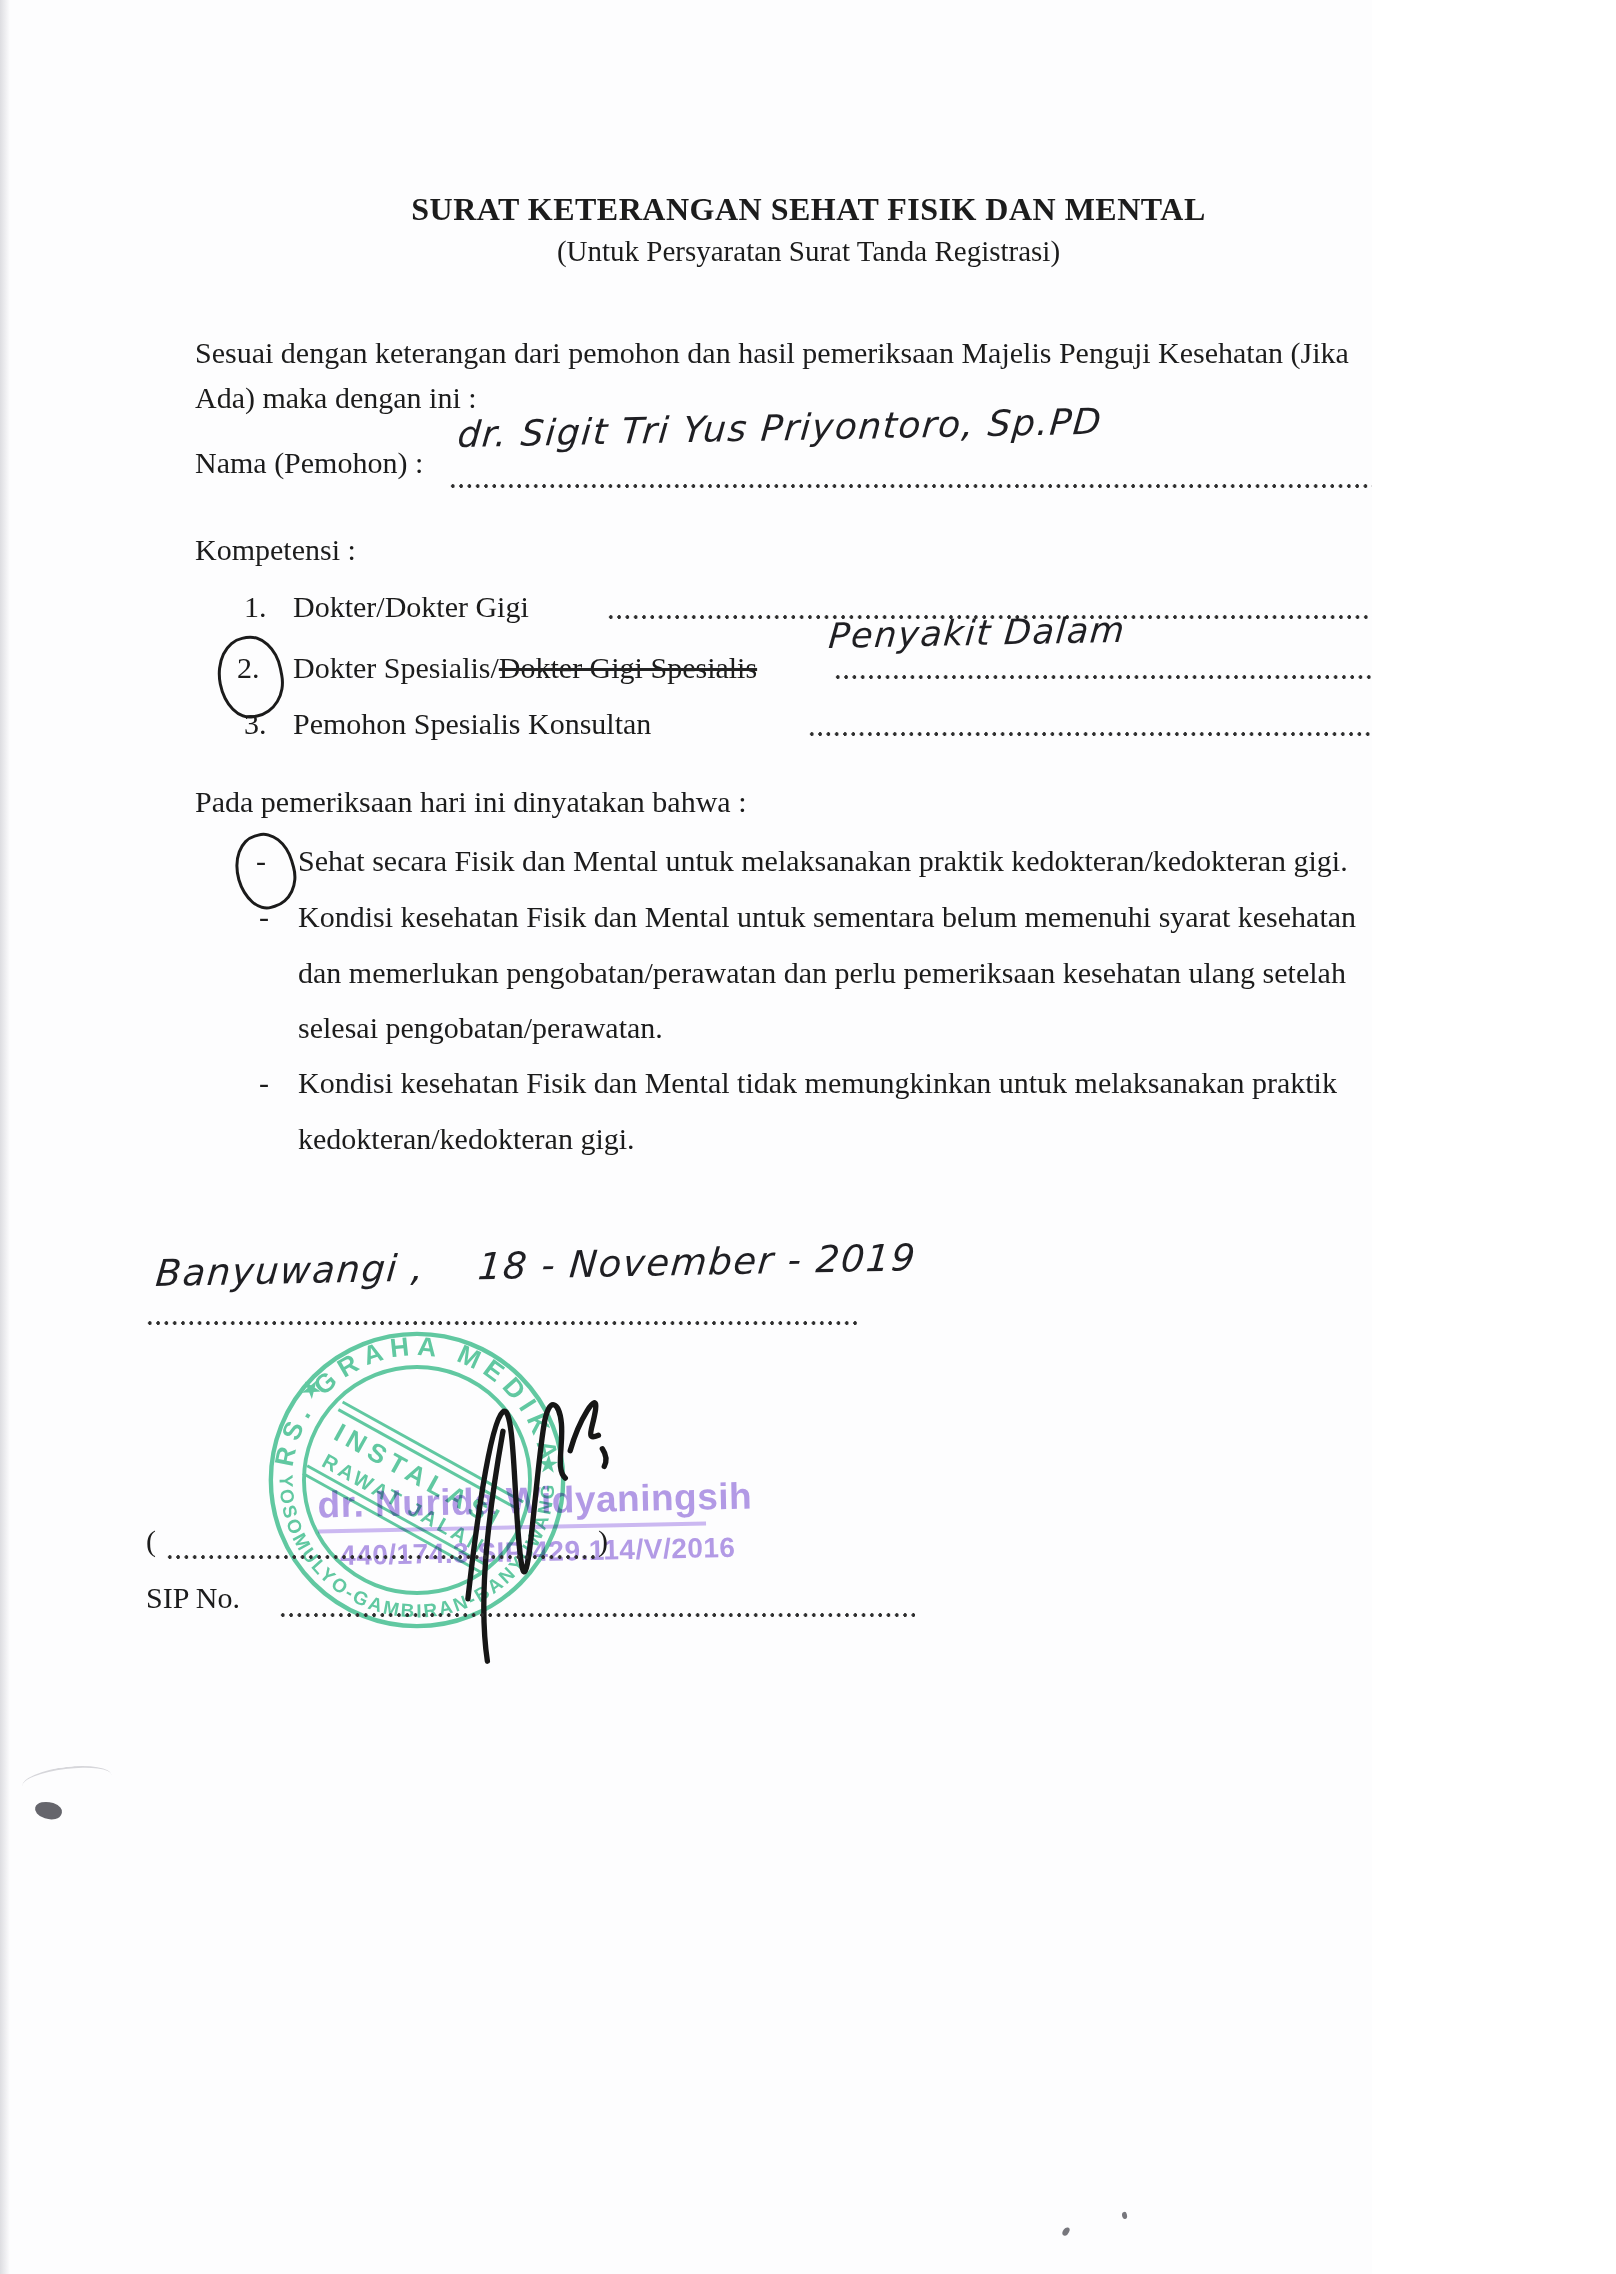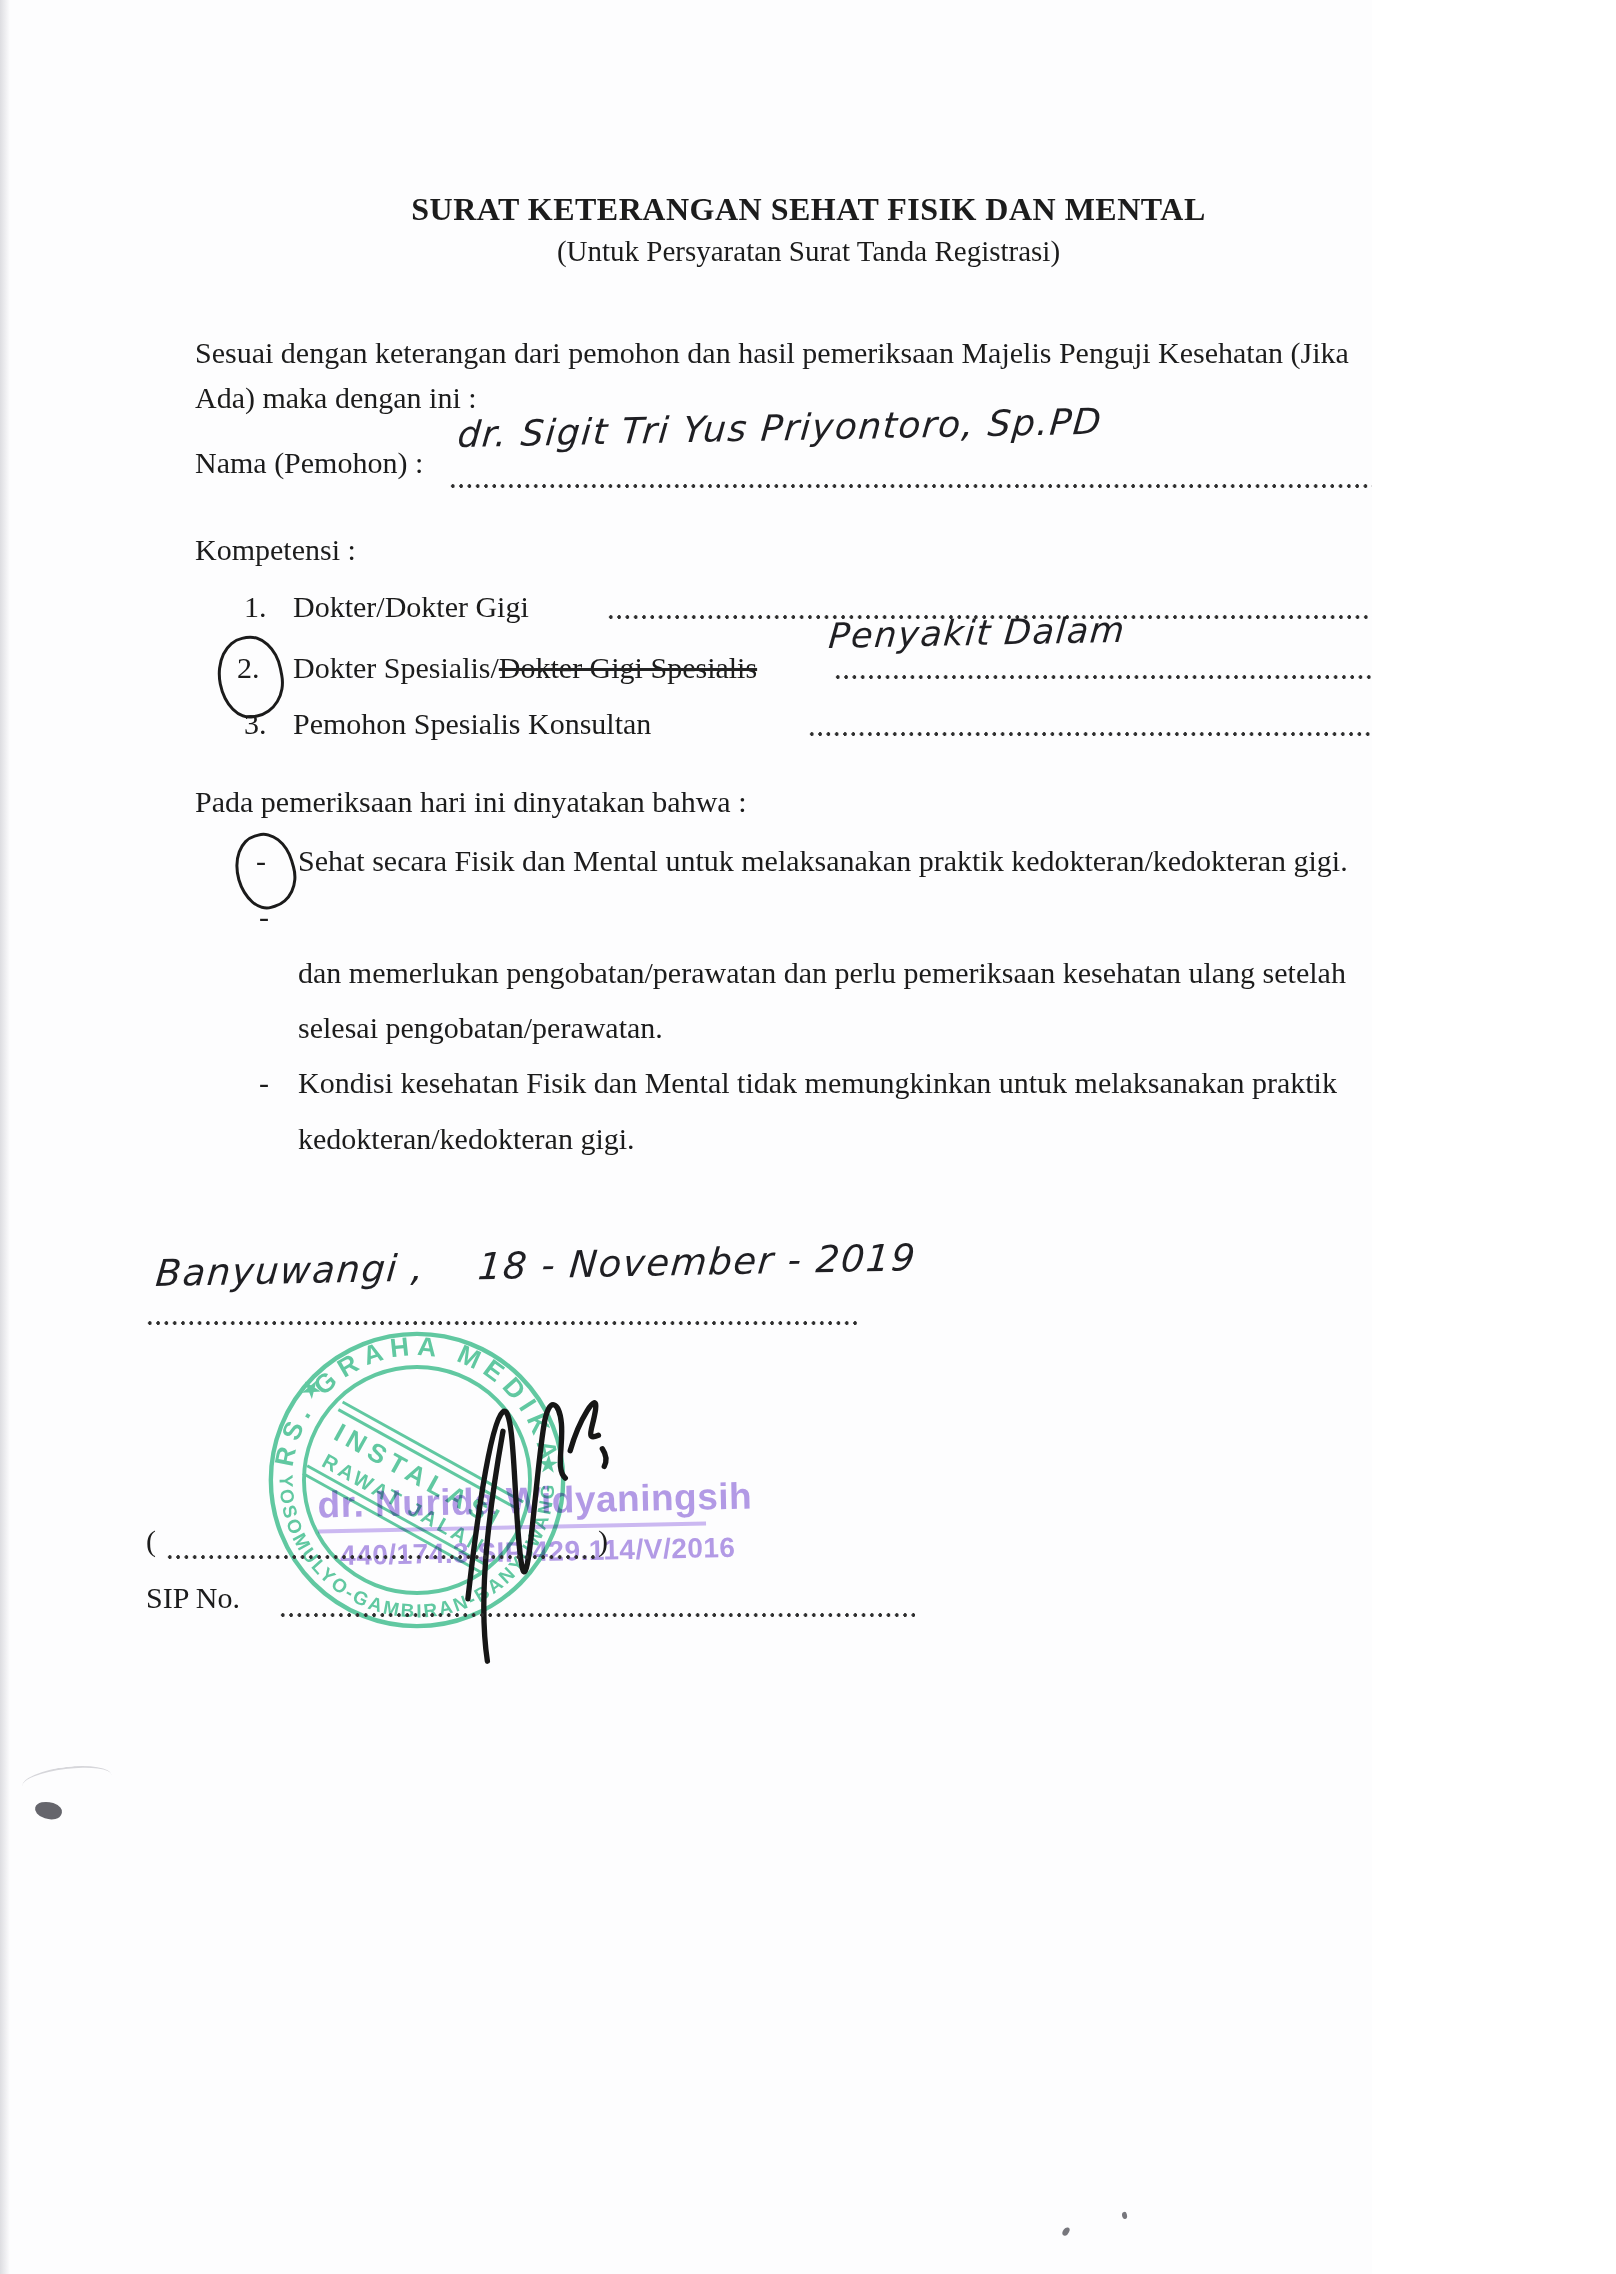--- a/index.html
+++ b/index.html
@@ -74,20 +74,21 @@
   <div class="t" style="left:293px;top:706px;">Pemohon Spesialis Konsultan</div>
   <div class="dots" style="left:808px;top:728px;width:607px;"></div>
 
   <div class="t" style="left:195px;top:784px;">Pada pemeriksaan hari ini dinyatakan bahwa :</div>
 
   <div class="pen-circle" style="left:236px;top:833px;width:53px;height:70px;transform:rotate(-16deg);"></div>
   <div class="t" style="left:256px;top:843px;">-</div>
   <div class="t" style="left:298px;top:843px;">Sehat secara Fisik dan Mental untuk melaksanakan praktik kedokteran/kedokteran gigi.</div>
 
   <div class="t" style="left:259px;top:899px;">-</div>
+  <div class="t" style="left:298px;top:899px;">Kondisi kesehatan Fisik dan Mental untuk sementara belum memenuhi syarat kesehatan</div>
   <div class="t" style="left:298px;top:955px;">dan memerlukan pengobatan/perawatan dan perlu pemeriksaan kesehatan ulang setelah</div>
   <div class="t" style="left:298px;top:1010px;">selesai pengobatan/perawatan.</div>
 
   <div class="t" style="left:259px;top:1065px;">-</div>
   <div class="t" style="left:298px;top:1065px;">Kondisi kesehatan Fisik dan Mental tidak memungkinkan untuk melaksanakan praktik</div>
   <div class="t" style="left:298px;top:1121px;">kedokteran/kedokteran gigi.</div>
 
   <div class="hw" style="left:154px;top:1252px;font-size:37px;">Banyuwangi ,    18 - November - 2019</div>
   <div class="dots" style="left:146px;top:1317px;width:712px;"></div>
 

